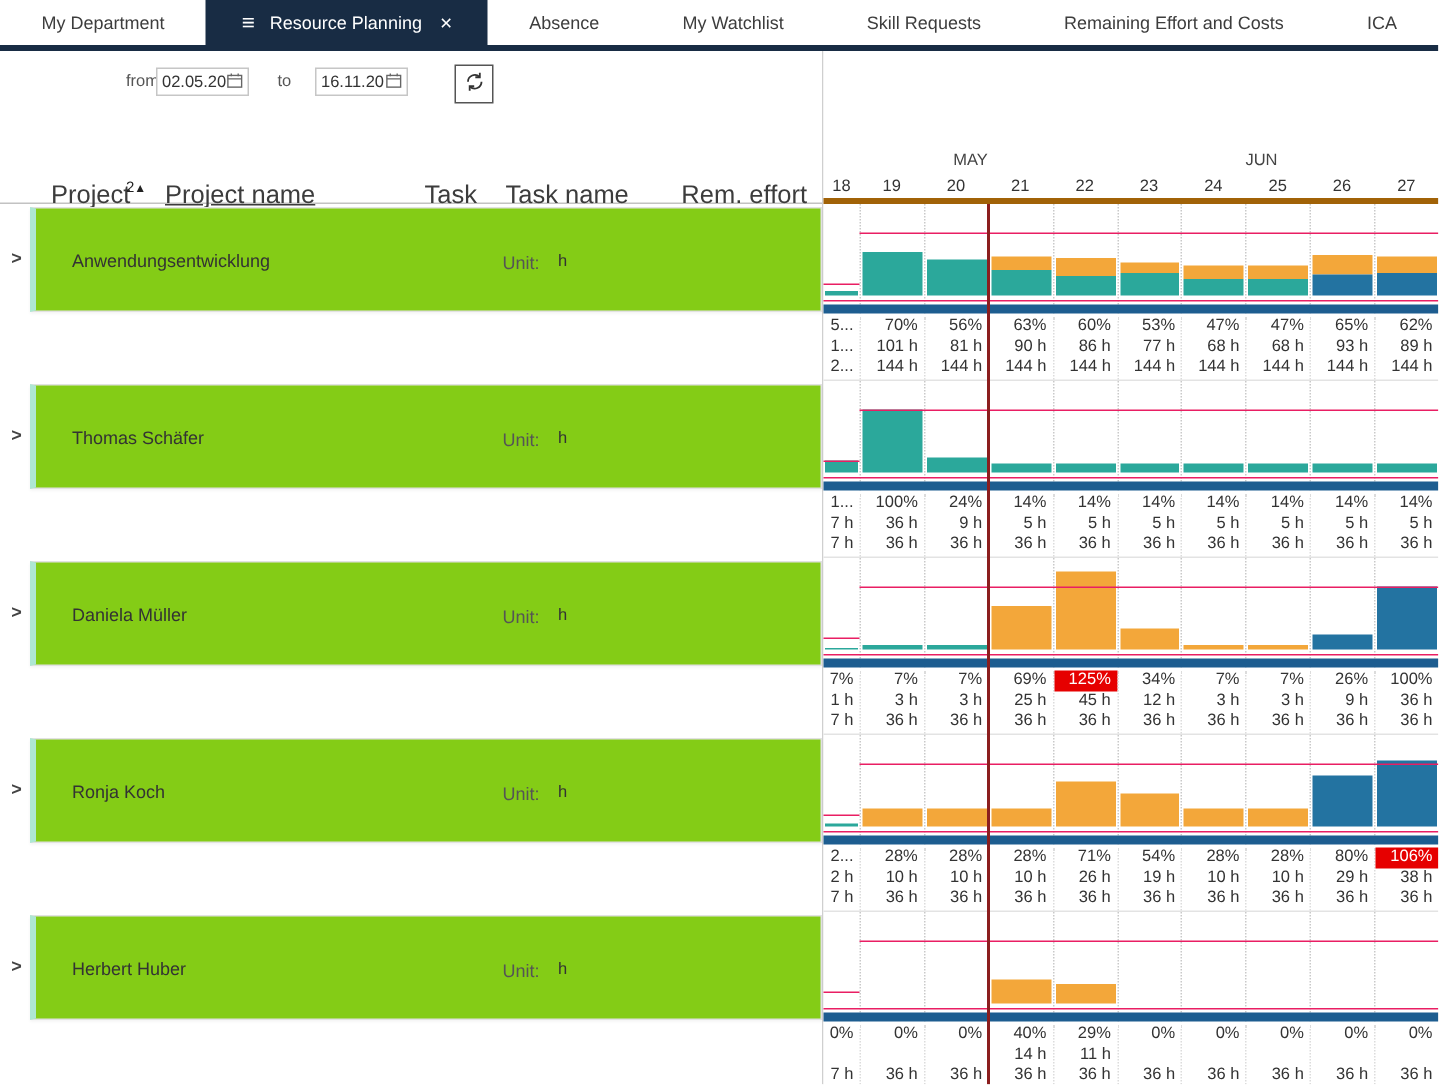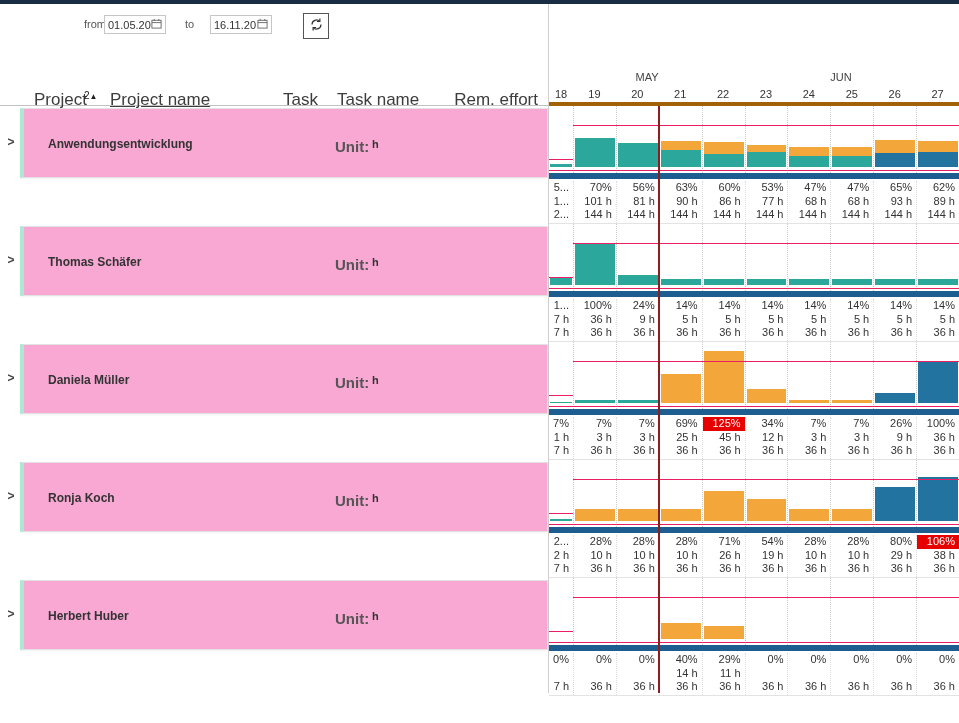--- a/index.html
+++ b/index.html
@@ -25,25 +25,25 @@
   .flabel { position:absolute; font-size:11px; color:#555; }
   .dateinput { position:absolute; width:62px; height:19px; border:1px solid #c6c6c6; background:#fff;
                font-size:11px; color:#333; display:flex; align-items:center; justify-content:space-between;
                padding:0 3px; cursor:text; }
   .refresh { position:absolute; width:26px; height:26px; border:1px solid #555; background:#fff;
              display:flex; align-items:center; justify-content:center; cursor:pointer; }
   .colh { position:absolute; top:86px; font-size:17px; color:#3c3c3c; cursor:pointer; white-space:nowrap; }
   .sortbadge { font-size:10px; color:#222; }
   .sortbadge .arr { font-size:8px; }
 
-  .card { position:absolute; left:20px; width:528px; height:70px; background:#f9a8d4;
+  .card { position:absolute; left:20px; width:528px; height:70px; background:#84cc16;
           border:1px solid #e2e2e2; border-left:4px solid #aee7d3;
-          box-shadow:0 1px 2px rgba(0,0,0,0.05); cursor:pointer;font-weight:bold; }
+          box-shadow:0 1px 2px rgba(0,0,0,0.05); cursor:pointer; }
   .card .name { position:absolute; left:24px; top:28px; font-size:12px; color:#333; }
-  .card .ulabel { position:absolute; left:311px; top:29px; font-size:15px; color:#555; }
+  .card .ulabel { position:absolute; left:311px; top:29px; font-size:12px; color:#555; }
   .card .uval { position:absolute; left:348px; top:29px; font-size:11px; color:#333; }
   .chev { position:absolute; left:5px; width:12px; font-size:12px; font-weight:bold; color:#444;
           cursor:pointer; text-align:center; }
 
   
   .right-panel { position:relative; width:410px; flex:0 0 410px; background:#fff; }
   .tl-header { position:relative; height:102px; border-bottom:4px solid #a16207; }
   .month { position:absolute; top:67px; font-size:11px; color:#444; transform:translateX(-50%); }
   .weeks { position:absolute; left:0; right:0; top:84px; }
   .wgrid { display:grid; grid-template-columns:24px repeat(9, 1fr); }
@@ -69,29 +69,42 @@
   .ncell > div { height:13.5px; line-height:13.5px; padding-right:4px; }
   .pct.red { background:#e60000; color:#fff; }
 
   .today-line { position:absolute; left:109px; top:102px; bottom:0; width:2px; background:#8b1e1e; z-index:6; }
 </style>
 </head>
 <body>
 
 <div class="app">
 
+  <div class="tabbar" id="tabbar">
+      <div class="tab">My Department</div>
+      <div class="tab active">
+        <span class="burger">≡</span>
+        <span>Resource Planning</span>
+        <span class="close">×</span>
+      </div>
+      <div class="tab">Absence</div>
+      <div class="tab">My Watchlist</div>
+      <div class="tab">Skill Requests</div>
+      <div class="tab">Remaining Effort and Costs</div>
+      <div class="tab">ICA</div>
+    </div>
   <div class="navy-strip"></div>
 
   <div class="content">
 
     <div class="left-panel">
       <div class="lheader">
         <span class="flabel" style="left:84px; top:14px;">from</span>
         <div class="dateinput" style="left:104px; top:11px;">
-          <span>01.05.20</span>
+          <span>02.05.20</span>
           <span>
             <svg width="11" height="11" viewBox="0 0 12 12">
                 <rect x="1" y="2.5" width="10" height="8.5" fill="none" stroke="#666"></rect>
                 <line x1="1" y1="5" x2="11" y2="5" stroke="#666"></line>
                 <line x1="3.5" y1="1" x2="3.5" y2="3" stroke="#666"></line>
                 <line x1="8.5" y1="1" x2="8.5" y2="3" stroke="#666"></line>
               </svg>
           </span>
         </div>
         <span class="flabel" style="left:185px; top:14px;">to</span>

